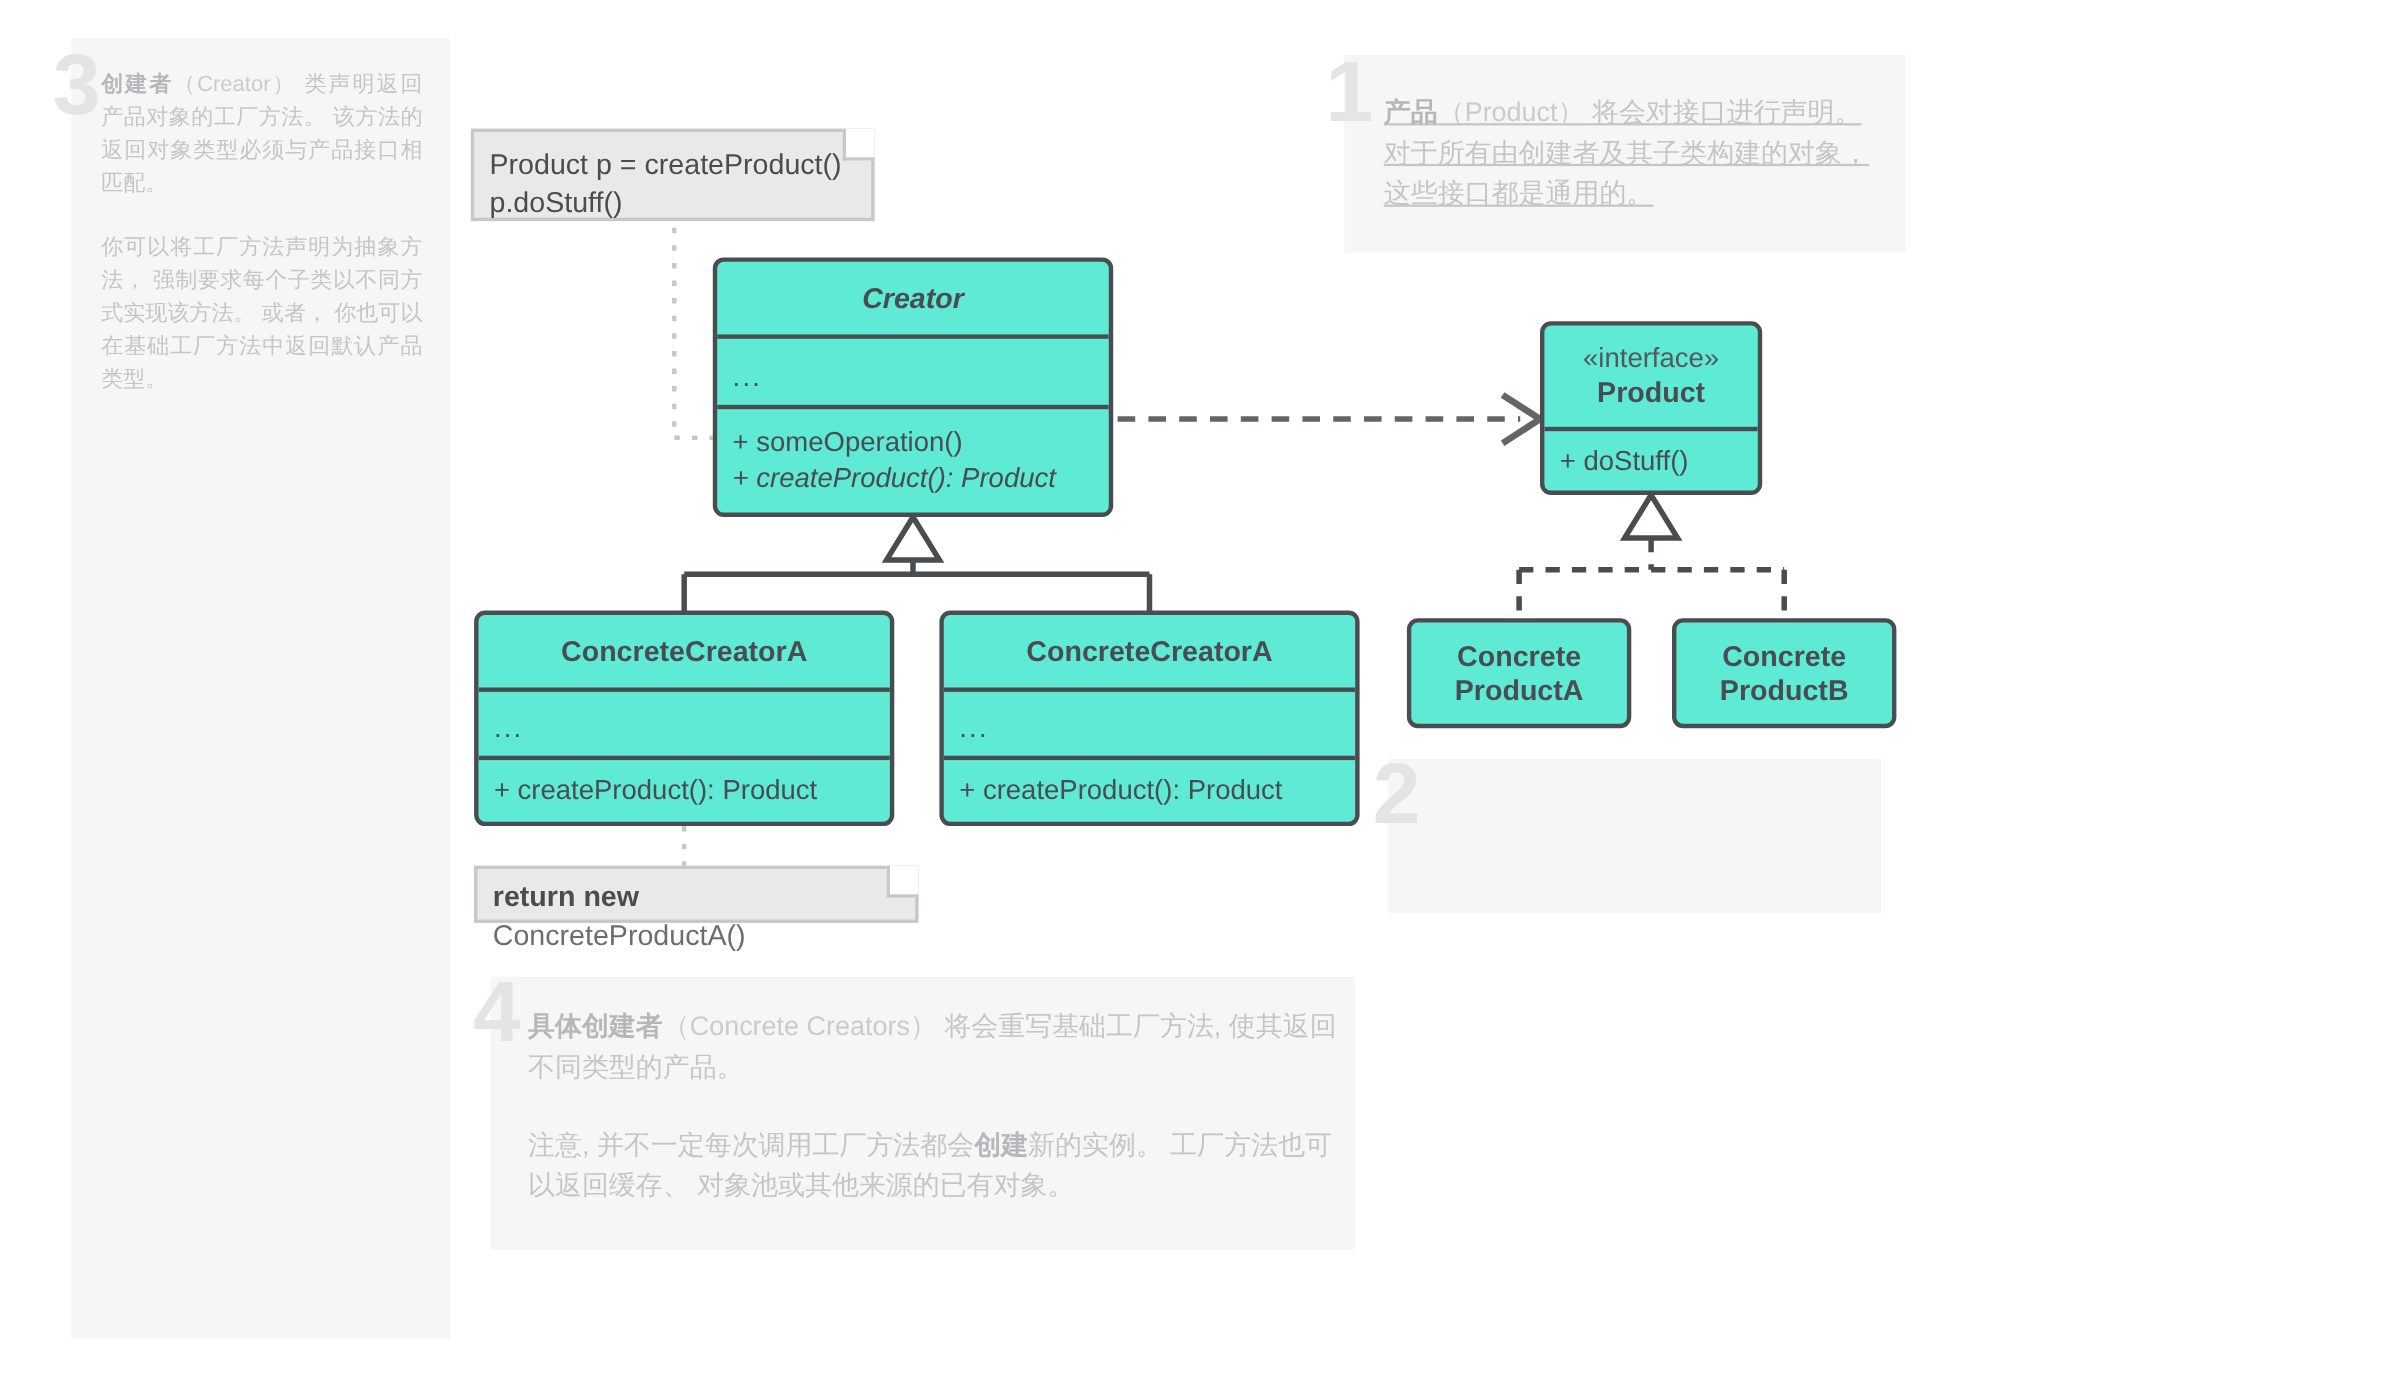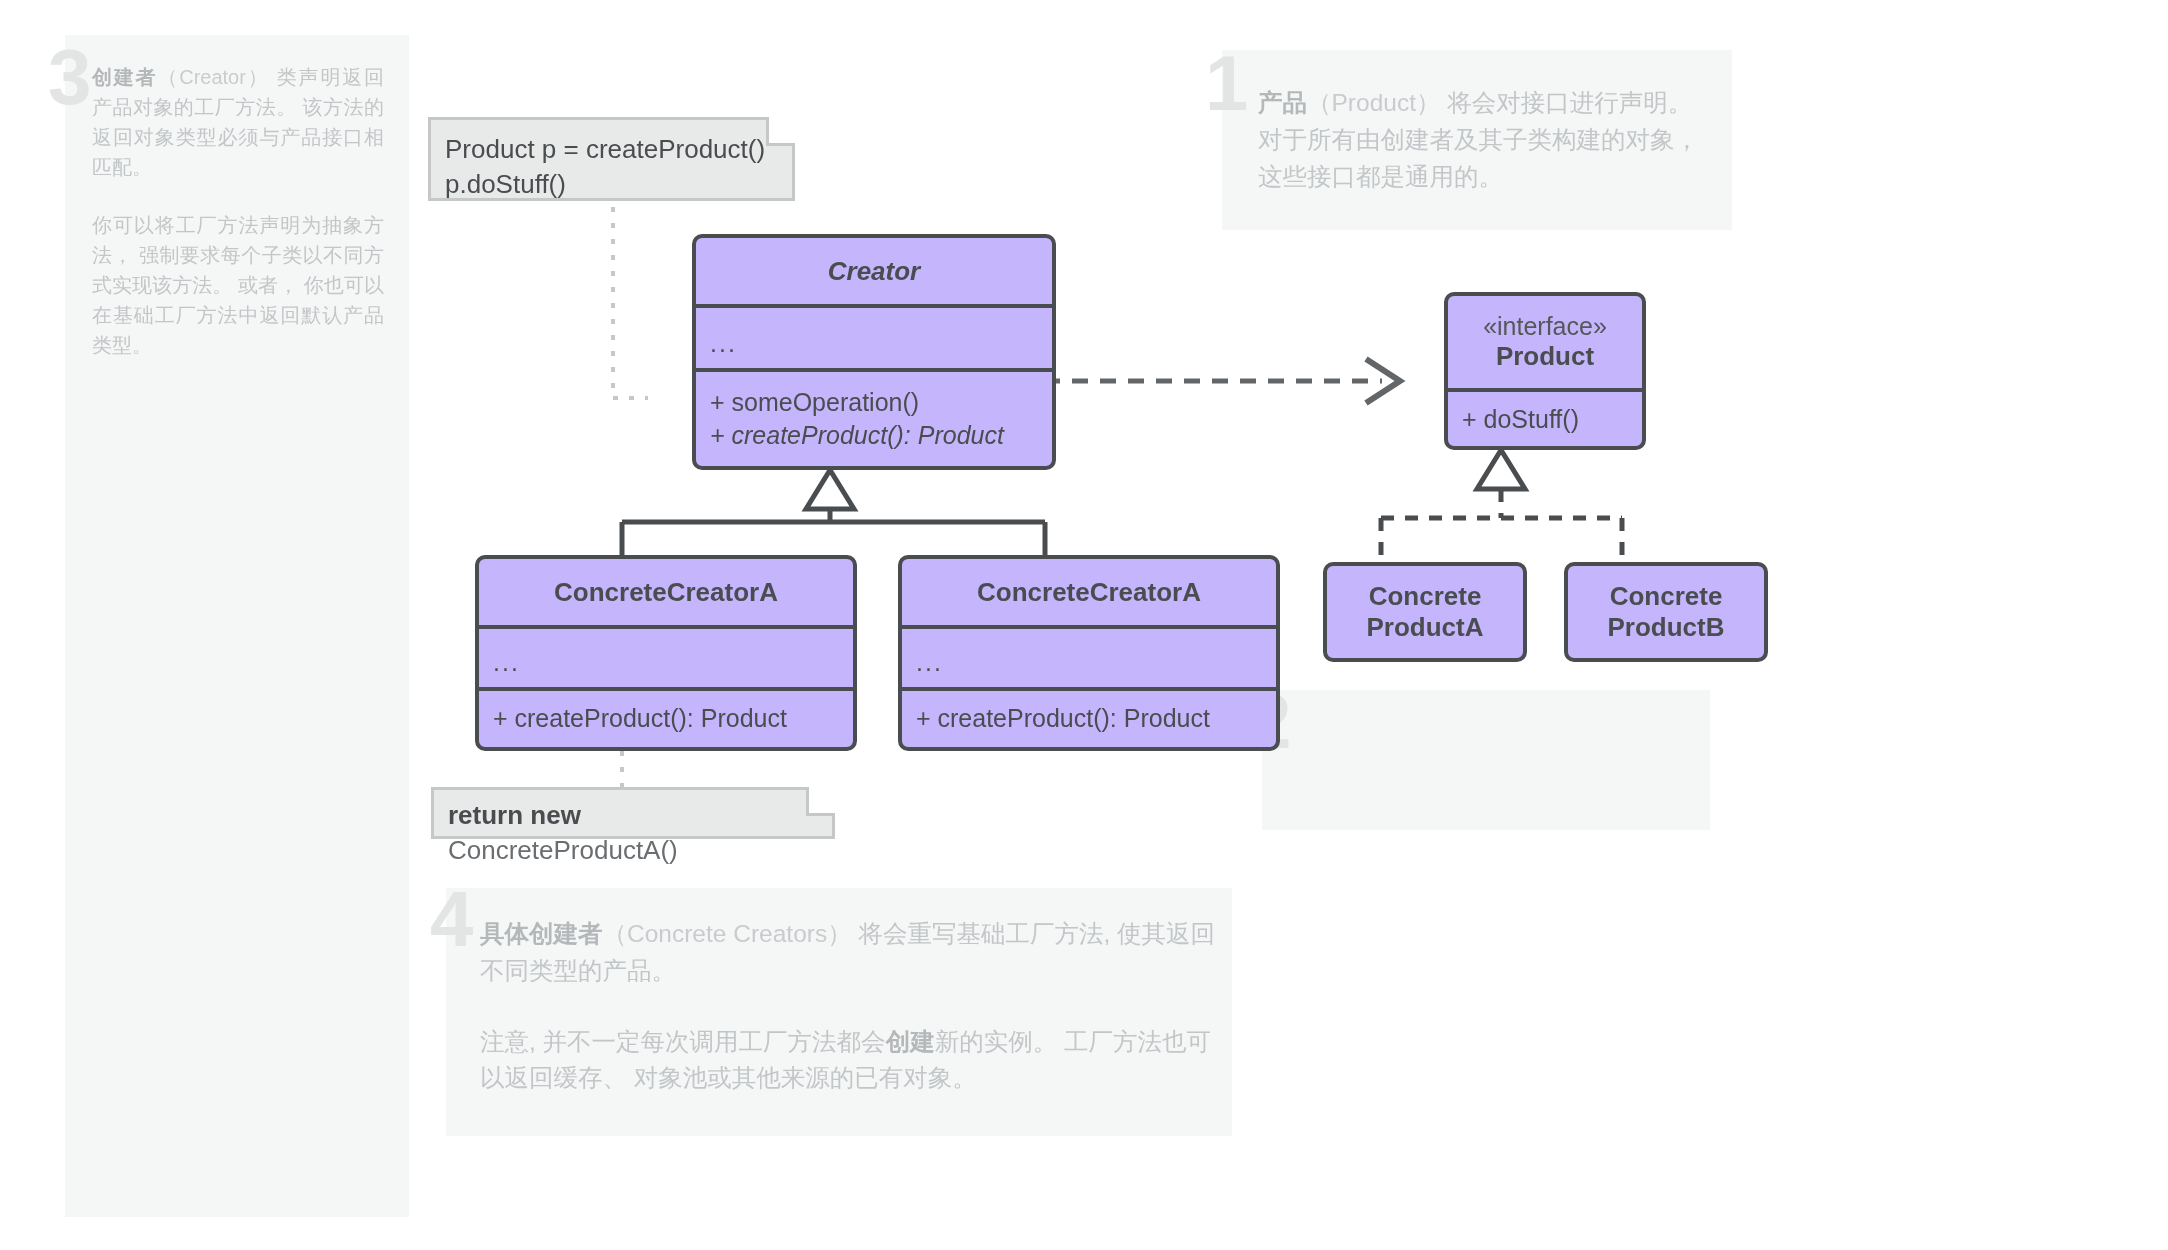--- a/index.html
+++ b/index.html
@@ -80,20 +80,21 @@
   }
   #note1-num {
     left: 1205px;
     top: 44px;
   }
   #note1-body {
     left: 1258px;
     top: 85px;
     width: 460px;
     font-size: 24.5px;
+    text-decoration: underline;
   }
 
   
   #note2-panel {
     left: 1262px;
     top: 690px;
     width: 448px;
     height: 140px;
   }
   #note2-num {
@@ -123,26 +124,25 @@
     top: 916px;
     width: 740px;
     font-size: 24.5px;
   }
   #note4-body p { margin: 0 0 34px 0; }
   #note4-body p:last-child { margin-bottom: 0; }
 
   
   .uml-box {
     position: absolute;
-    background: #c4b5fd;
+    background: #5eead4;
     border: 4px solid #4a4d4f;
     border-radius: 10px;
     box-sizing: border-box;
     overflow: hidden;
-    margin-left: 44px;
   }
   .uml-compartment {
     box-sizing: border-box;
     color: #4a4d4f;
   }
   .uml-compartment + .uml-compartment {
     border-top: 4px solid #4a4d4f;
   }
   .uml-title {
     text-align: center;

